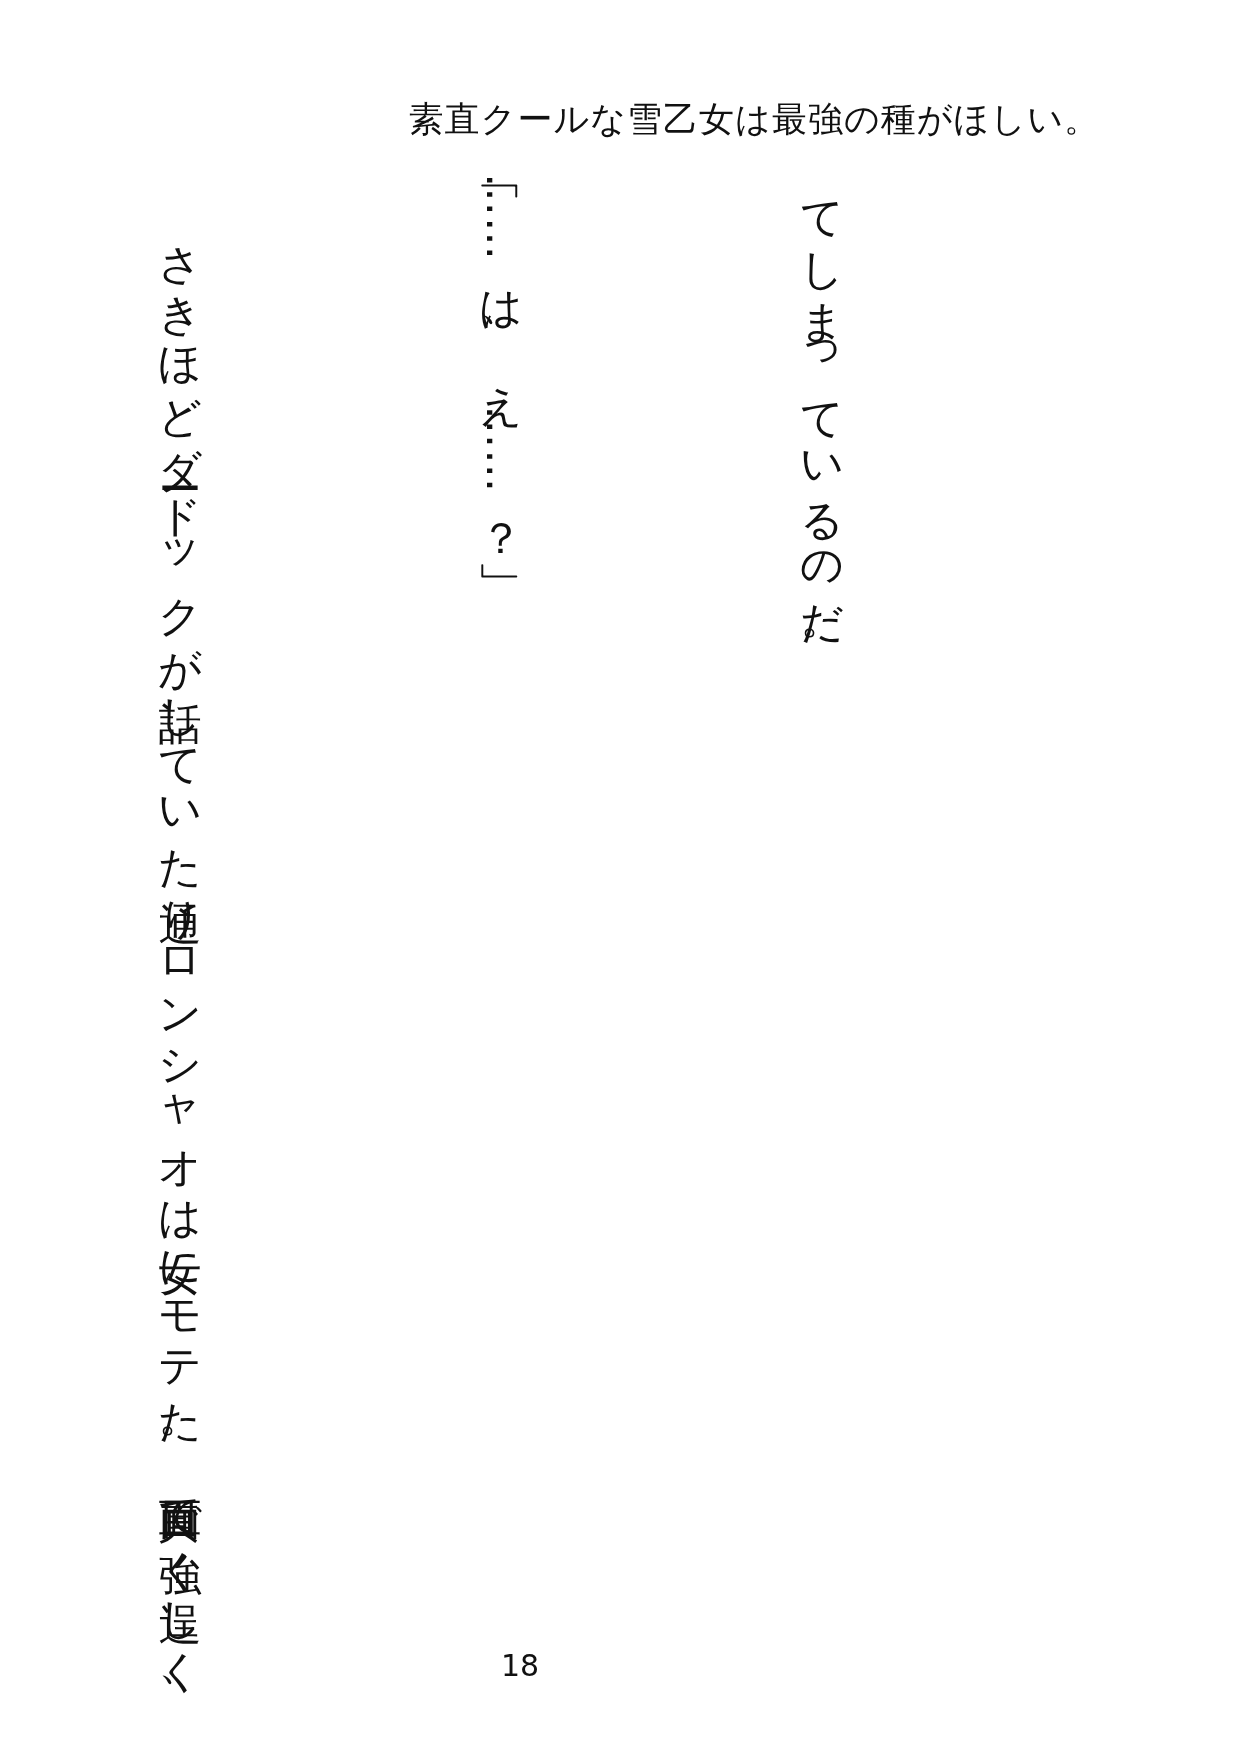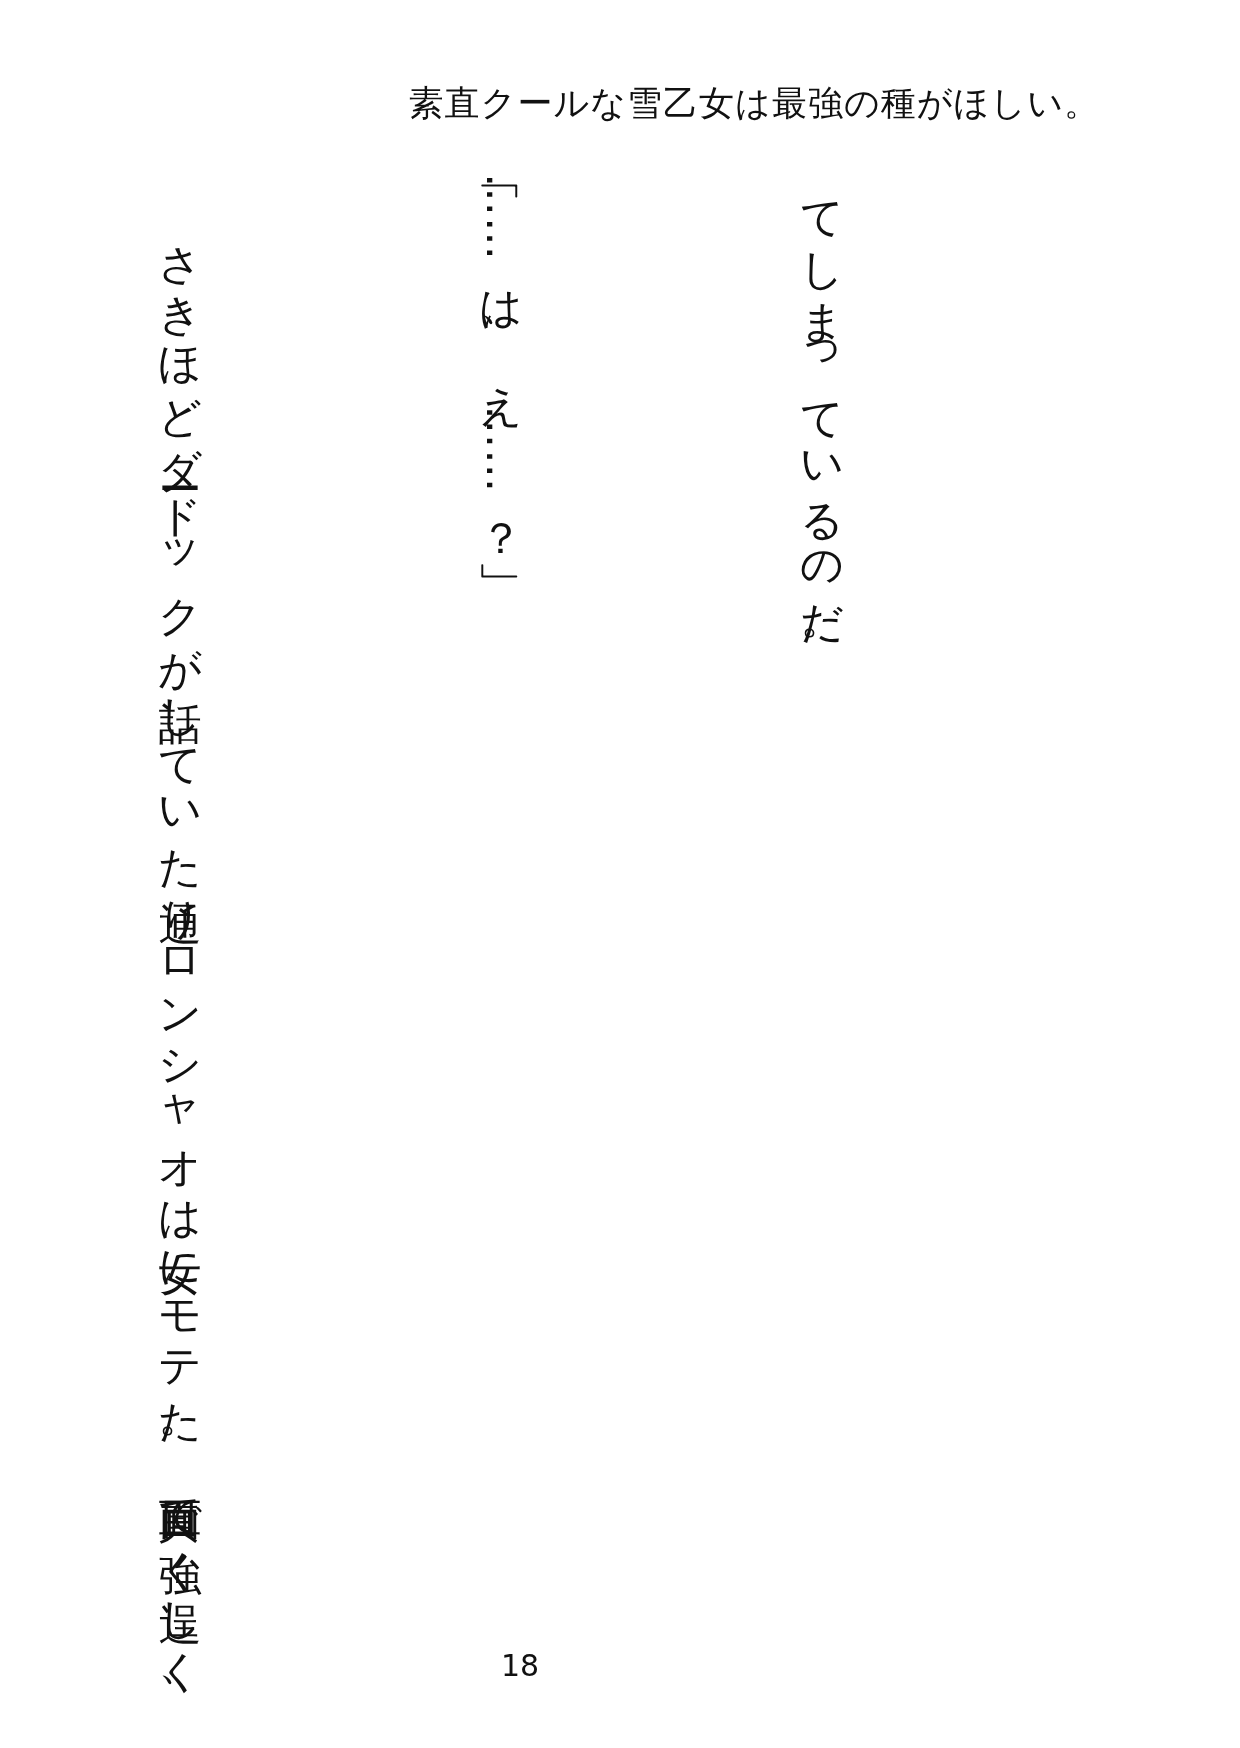--- a/index.html
+++ b/index.html
@@ -2,21 +2,21 @@
 <html><head>
 <meta charset="utf-8">
 <style>
   html, body { margin: 0; padding: 0; background: #ffffff; }
   body {
     width: 1240px; height: 1748px; position: relative; overflow: hidden;
     font-family: "DejaVu Sans", "Liberation Sans", sans-serif;
     color: #111111;
   }
   .running-header {
-    position: absolute; top: 80px; right: 140px;
+    position: absolute; top: 96px; right: 140px;
     font-size: 35px; letter-spacing: 1px; white-space: nowrap;
   }
   .body-text {
     position: absolute; top: 172px; right: 150px;
     height: 1400px;
     writing-mode: vertical-rl;
     -webkit-writing-mode: vertical-rl;
     font-size: 43px;
     line-height: 107px;
     letter-spacing: 1px;

